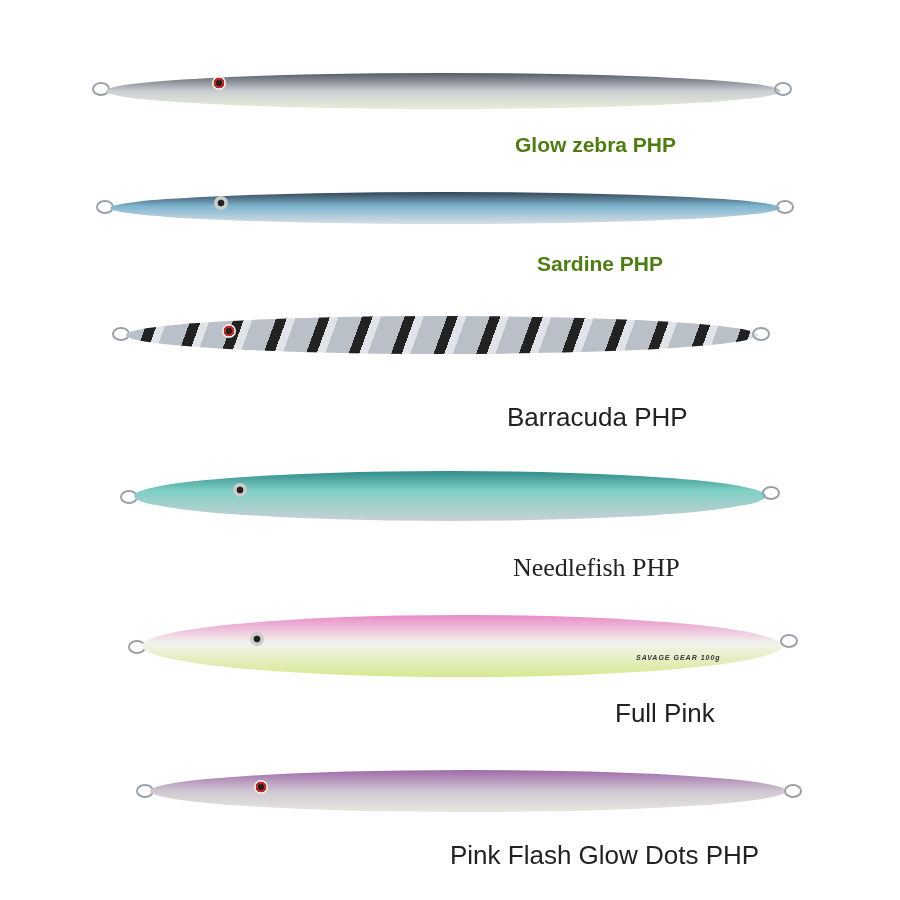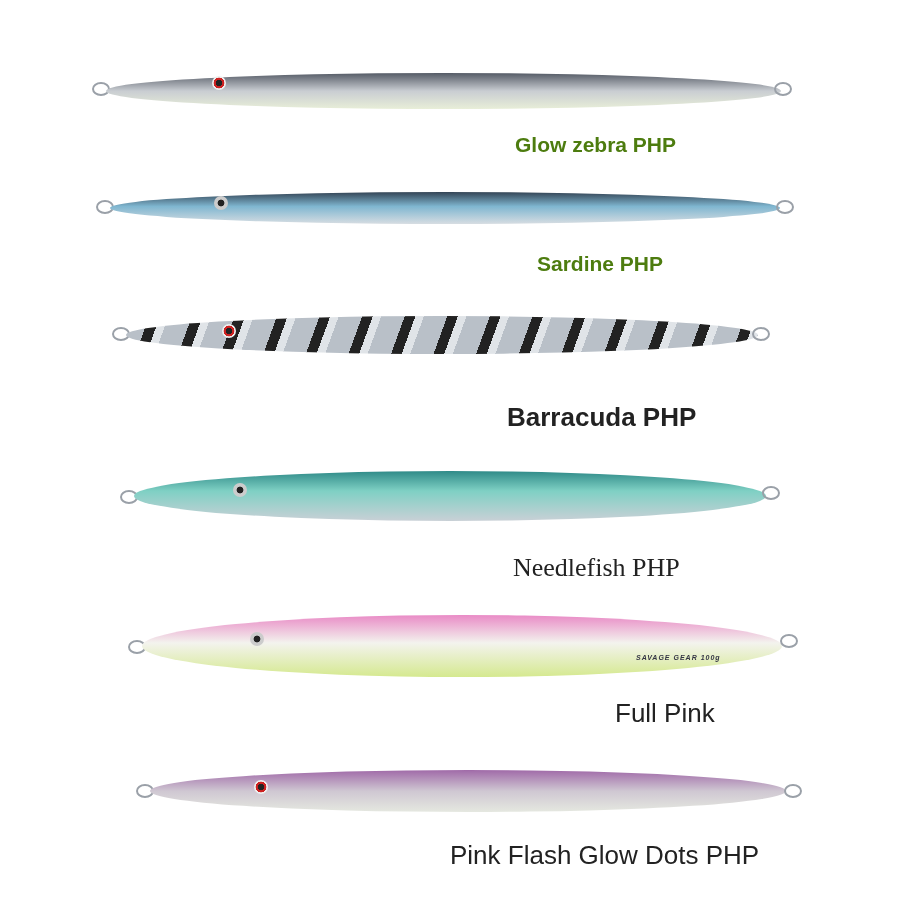--- a/index.html
+++ b/index.html
@@ -30,21 +30,21 @@
   <div class="ring" style="left:680px;top:12px;"></div>
 </div>
 <div class="label bold" style="left:537px;top:252px;font-size:21px;">Sardine PHP</div>
 
 <div class="lure" style="left:112px;top:312px;width:660px;height:46px;">
   <div class="ring" style="left:0;top:15px;"></div>
   <div class="body" style="left:14px;top:4px;width:632px;height:38px;background:repeating-linear-gradient(110deg,#b9c0c8 0 22px,#222 22px 32px,#e0e4e8 32px 40px);"></div>
   <div class="eye" style="left:110px;top:12px;"></div>
   <div class="ring" style="left:640px;top:15px;"></div>
 </div>
-<div class="label" style="left:507px;top:402px;font-size:26px;font-weight:bold;">Barracuda PHP</div>
+<div class="label" style="left:507px;top:402px;font-size:26px;">Barracuda PHP</div>
 
 <div class="lure" style="left:120px;top:468px;width:665px;height:56px;">
   <div class="ring" style="left:0;top:22px;"></div>
   <div class="body" style="left:14px;top:3px;width:632px;height:50px;background:linear-gradient(#2f8a88,#7fd0c4 40%,#c9d0d6);"></div>
   <div class="eye" style="left:113px;top:15px;background:radial-gradient(circle,#222 0 35%,#ccc 36%);"></div>
   <div class="ring" style="left:642px;top:18px;"></div>
 </div>
 <div class="label" style="left:513px;top:553px;font-size:26px;font-family:Liberation Serif, serif;">Needlefish PHP</div>
 
 <div class="lure" style="left:128px;top:612px;width:680px;height:68px;">

